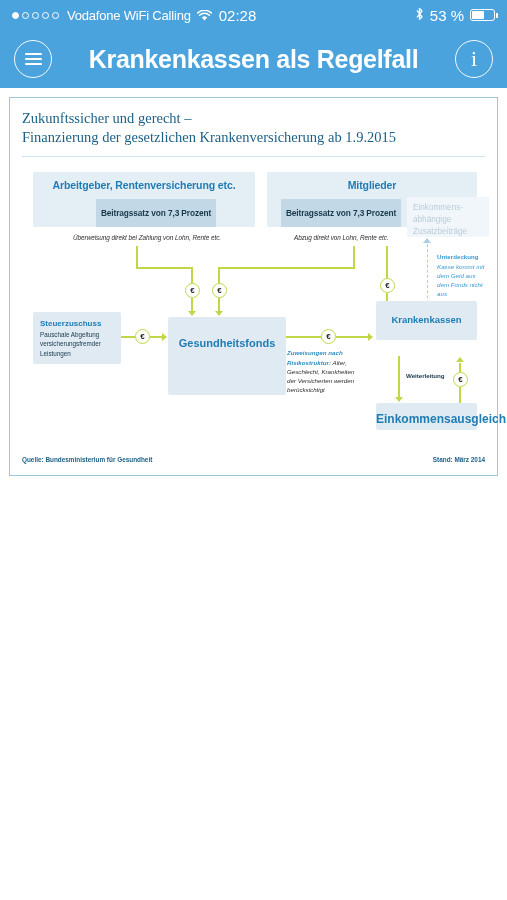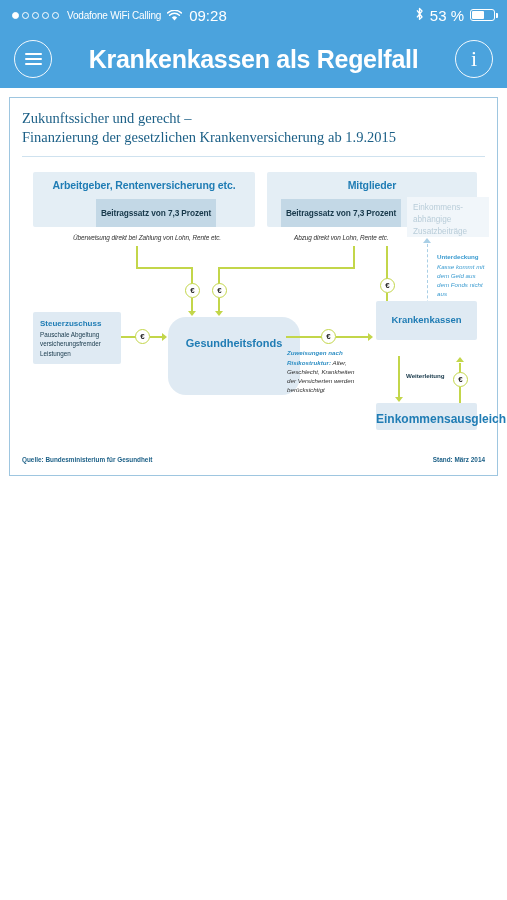--- a/index.html
+++ b/index.html
@@ -15,21 +15,21 @@
     height:30px; width:507px;
     background:#4ba3dd;
     display:flex; align-items:center;
     padding:0 12px;
     color:#ffffff;
     font-size:15px;
   }
   .sig-dots{ display:flex; align-items:center; gap:3px; margin-right:8px; }
   .sig-dot{ width:7px; height:7px; border-radius:50%; border:1.2px solid #ffffff; }
   .sig-dot.on{ background:#ffffff; }
-  #carrier-name{ font-size:10px; letter-spacing:-0.2px; white-space:nowrap; }
+  #carrier-name{ font-size:13px; letter-spacing:-0.2px; white-space:nowrap; }
   .wifi-ico{ margin:0 7px 0 6px; display:block; }
   #status-time{ font-size:15px; font-weight:500; }
   .sb-right{ margin-left:auto; display:flex; align-items:center; gap:6px; }
   #battery-percent{ font-size:15px; }
   .batt{
     width:25px; height:12px; border:1.3px solid #fff; border-radius:3px;
     position:relative; display:inline-block;
   }
   .batt:after{
     content:""; position:absolute; right:-4px; top:3.2px;
@@ -191,21 +191,21 @@
     <span class="sig-dot"></span>
   </div>
   <span id="carrier-name">Vodafone WiFi Calling</span>
   <span class="wifi-ico">
     <svg width="15" height="11" viewBox="0 0 15 11">
       <path d="M7.5 10.4 L4.9 7.4 a4 4 0 0 1 5.2 0 Z" fill="#fff"></path>
       <path d="M2.6 5.2 a7.2 7.2 0 0 1 9.8 0" stroke="#fff" stroke-width="1.5" fill="none" stroke-linecap="round"></path>
       <path d="M0.7 2.9 a10.2 10.2 0 0 1 13.6 0" stroke="#fff" stroke-width="1.5" fill="none" stroke-linecap="round"></path>
     </svg>
   </span>
-  <span id="status-time">09:28</span>
+  <span id="status-time">02:28</span>
   <span class="sb-right">
     <span>
       <svg width="9" height="14" viewBox="0 0 9 14">
         <path d="M2 3.4 L7 10 L4.5 12.4 L4.5 1.4 L7 4 L2 10.4" stroke="#fff" stroke-width="1.3" fill="none" stroke-linejoin="round"></path>
       </svg>
     </span>
     <span id="battery-percent">53 %</span>
     <span class="batt">
       <span class="batt-fill" id="batt-fill" style="width: 11.872px;"></span>
     </span>
@@ -279,21 +279,21 @@
 
       <div class="blue-box" style="left:11px; top:146px; width:88px; height:52px; padding:7px 7px;">
         <div style="color:#1f7cb4;font-weight:bold;font-size:8px;text-align:left;margin-bottom:2px;">Steuerzuschuss</div>
         <div id="tax-desc" style="color:#17384a;font-size:6.3px;line-height:1.45;">Pauschale Abgeltung<br>versicherungsfremder<br>Leistungen</div>
       </div>
       <div class="ln ln-h" style="left:99px; top:170px; width:22px;"></div>
       <div class="euro" style="left:113px; top:163px;">€</div>
       <div class="ln ln-h" style="left:128px; top:170px; width:13px;"></div>
       <div class="arw arw-r" style="left:140px; top:167px;"></div>
 
-      <div class="blue-box" style="left:146px; top:151px; width:132px; height:78px;border-radius:18px;">
+      <div class="blue-box" style="left:146px; top:151px; width:118px; height:78px;">
         <div class="bb-title" style="font-size:11px;padding-top:20px;">Gesundheitsfonds</div>
       </div>
 
       <div class="ln ln-h" style="left:264px; top:170px; width:40px;"></div>
       <div class="euro" style="left:299px; top:163px;">€</div>
       <div class="ln ln-h" style="left:314px; top:170px; width:33px;"></div>
       <div class="arw arw-r" style="left:346px; top:167px;"></div>
 
       <div class="note-block" style="left:265px; top:182px;">
         <span class="hl">Zuweisungen nach Risikostruktur:</span><span> Alter, Geschlecht, Krankheiten der Versicherten werden berücksichtigt</span>

